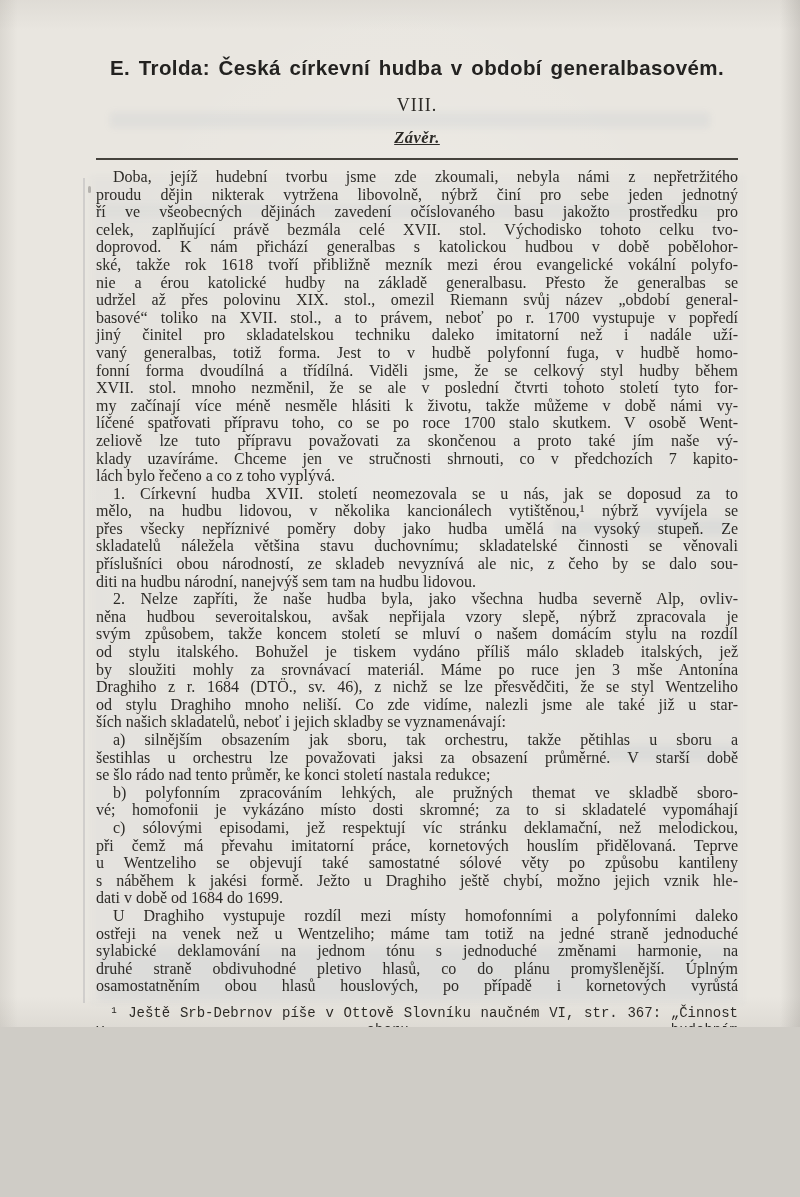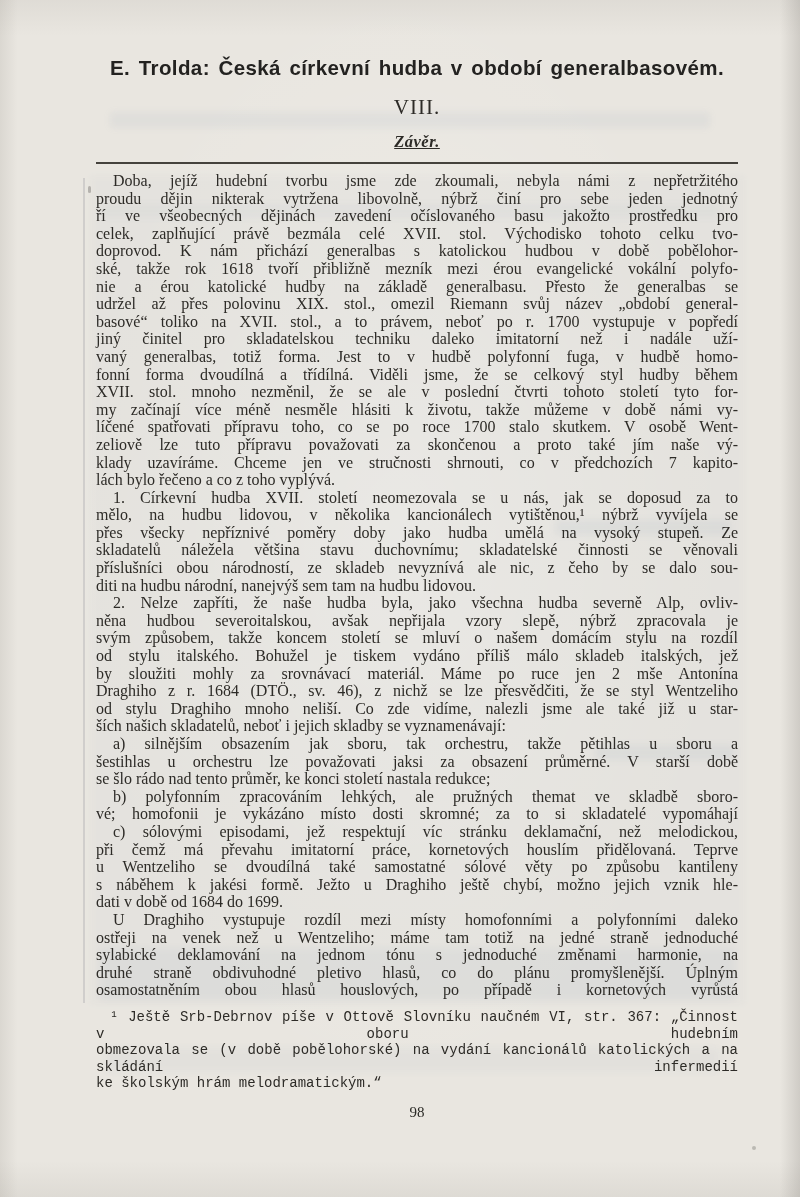--- a/index.html
+++ b/index.html
@@ -4,21 +4,21 @@
 <style>
   :root{
     --paper:#e9e6e0;
     --ink:#2d2b27;
     --rule:#45423c;
     --ghost:rgba(120,140,170,0.08);
   }
   html,body{margin:0;padding:0;background:#cfccc6;}
   .page{
     position:relative;
-    width:800px;height:1197px;
+    width:800px;height:1027px;
     margin:0 auto;
     background:var(--paper);
     background-image:
       radial-gradient(ellipse at 50% 45%, rgba(255,255,255,0.25) 0%, rgba(255,255,255,0) 60%),
       linear-gradient(90deg, rgba(90,85,75,0.10) 0%, rgba(90,85,75,0) 2.2%, rgba(90,85,75,0) 97.5%, rgba(70,65,60,0.16) 100%),
       linear-gradient(0deg, rgba(90,85,75,0.08) 0%, rgba(90,85,75,0) 3%, rgba(90,85,75,0) 97%, rgba(90,85,75,0.07) 100%);
     overflow:hidden;
     font-family:"Liberation Serif", serif;
     color:var(--ink);
   }
@@ -30,21 +30,21 @@
     font-size:20.5px;
     letter-spacing:0.4px;
     word-spacing:2.5px;
     text-align:center;
     white-space:nowrap;
     color:#232220;
   }
   .section-number{
     margin-top:15px;
     text-align:center;
-    font-size:21px;
+    font-size:18px;
     letter-spacing:1px;
   }
   .subtitle{
     margin-top:12px;
     text-align:center;
     font-size:16.5px;
     font-style:italic;
     font-weight:600;
     letter-spacing:0.5px;
     text-decoration:underline;
@@ -157,38 +157,38 @@
           <div class="tline">přes všecky nepříznivé poměry doby jako hudba umělá na vysoký stupeň. Ze</div>
           <div class="tline">skladatelů náležela většina stavu duchovnímu; skladatelské činnosti se věnovali</div>
           <div class="tline">příslušníci obou národností, ze skladeb nevyznívá ale nic, z čeho by se dalo sou-</div>
           <div class="tline last">diti na hudbu národní, nanejvýš sem tam na hudbu lidovou.</div>
         </div>
       <div class="paragraph">
           <div class="tline first">2. Nelze zapříti, že naše hudba byla, jako všechna hudba severně Alp, ovliv-</div>
           <div class="tline">něna hudbou severoitalskou, avšak nepřijala vzory slepě, nýbrž zpracovala je</div>
           <div class="tline">svým způsobem, takže koncem století se mluví o našem domácím stylu na rozdíl</div>
           <div class="tline">od stylu italského. Bohužel je tiskem vydáno příliš málo skladeb italských, jež</div>
-          <div class="tline">by sloužiti mohly za srovnávací materiál. Máme po ruce jen 2 mše Antonína</div>
+          <div class="tline">by sloužiti mohly za srovnávací materiál. Máme po ruce jen 3 mše Antonína</div>
           <div class="tline">Draghiho z r. 1684 (DTÖ., sv. 46), z nichž se lze přesvědčiti, že se styl Wentzeliho</div>
           <div class="tline">od stylu Draghiho mnoho neliší. Co zde vidíme, nalezli jsme ale také již u star-</div>
           <div class="tline last">ších našich skladatelů, neboť i jejich skladby se vyznamenávají:</div>
         </div>
       <div class="paragraph">
           <div class="tline first">a) silnějším obsazením jak sboru, tak orchestru, takže pětihlas u sboru a</div>
           <div class="tline">šestihlas u orchestru lze považovati jaksi za obsazení průměrné. V starší době</div>
           <div class="tline last">se šlo rádo nad tento průměr, ke konci století nastala redukce;</div>
         </div>
       <div class="paragraph">
           <div class="tline first">b) polyfonním zpracováním lehkých, ale pružných themat ve skladbě sboro-</div>
           <div class="tline">vé; homofonii je vykázáno místo dosti skromné; za to si skladatelé vypomáhají</div>
         </div>
       <div class="paragraph">
           <div class="tline first">c) sólovými episodami, jež respektují víc stránku deklamační, než melodickou,</div>
           <div class="tline">při čemž má převahu imitatorní práce, kornetových houslím přidělovaná. Teprve</div>
-          <div class="tline">u Wentzeliho se dvoudílná také samostatné sólové věty po způsobu kantileny</div>
+          <div class="tline">u Wentzeliho se objevují také samostatné sólové věty po způsobu kantileny</div>
           <div class="tline">s náběhem k jakési formě. Ježto u Draghiho ještě chybí, možno jejich vznik hle-</div>
           <div class="tline last">dati v době od 1684 do 1699.</div>
         </div>
       <div class="paragraph">
           <div class="tline first">U Draghiho vystupuje rozdíl mezi místy homofonními a polyfonními daleko</div>
           <div class="tline">ostřeji na venek než u Wentzeliho; máme tam totiž na jedné straně jednoduché</div>
           <div class="tline">sylabické deklamování na jednom tónu s jednoduché změnami harmonie, na</div>
           <div class="tline">druhé straně obdivuhodné pletivo hlasů, co do plánu promyšlenější. Úplným</div>
           <div class="tline">osamostatněním obou hlasů houslových, po případě i kornetových vyrůstá</div>
         </div>

